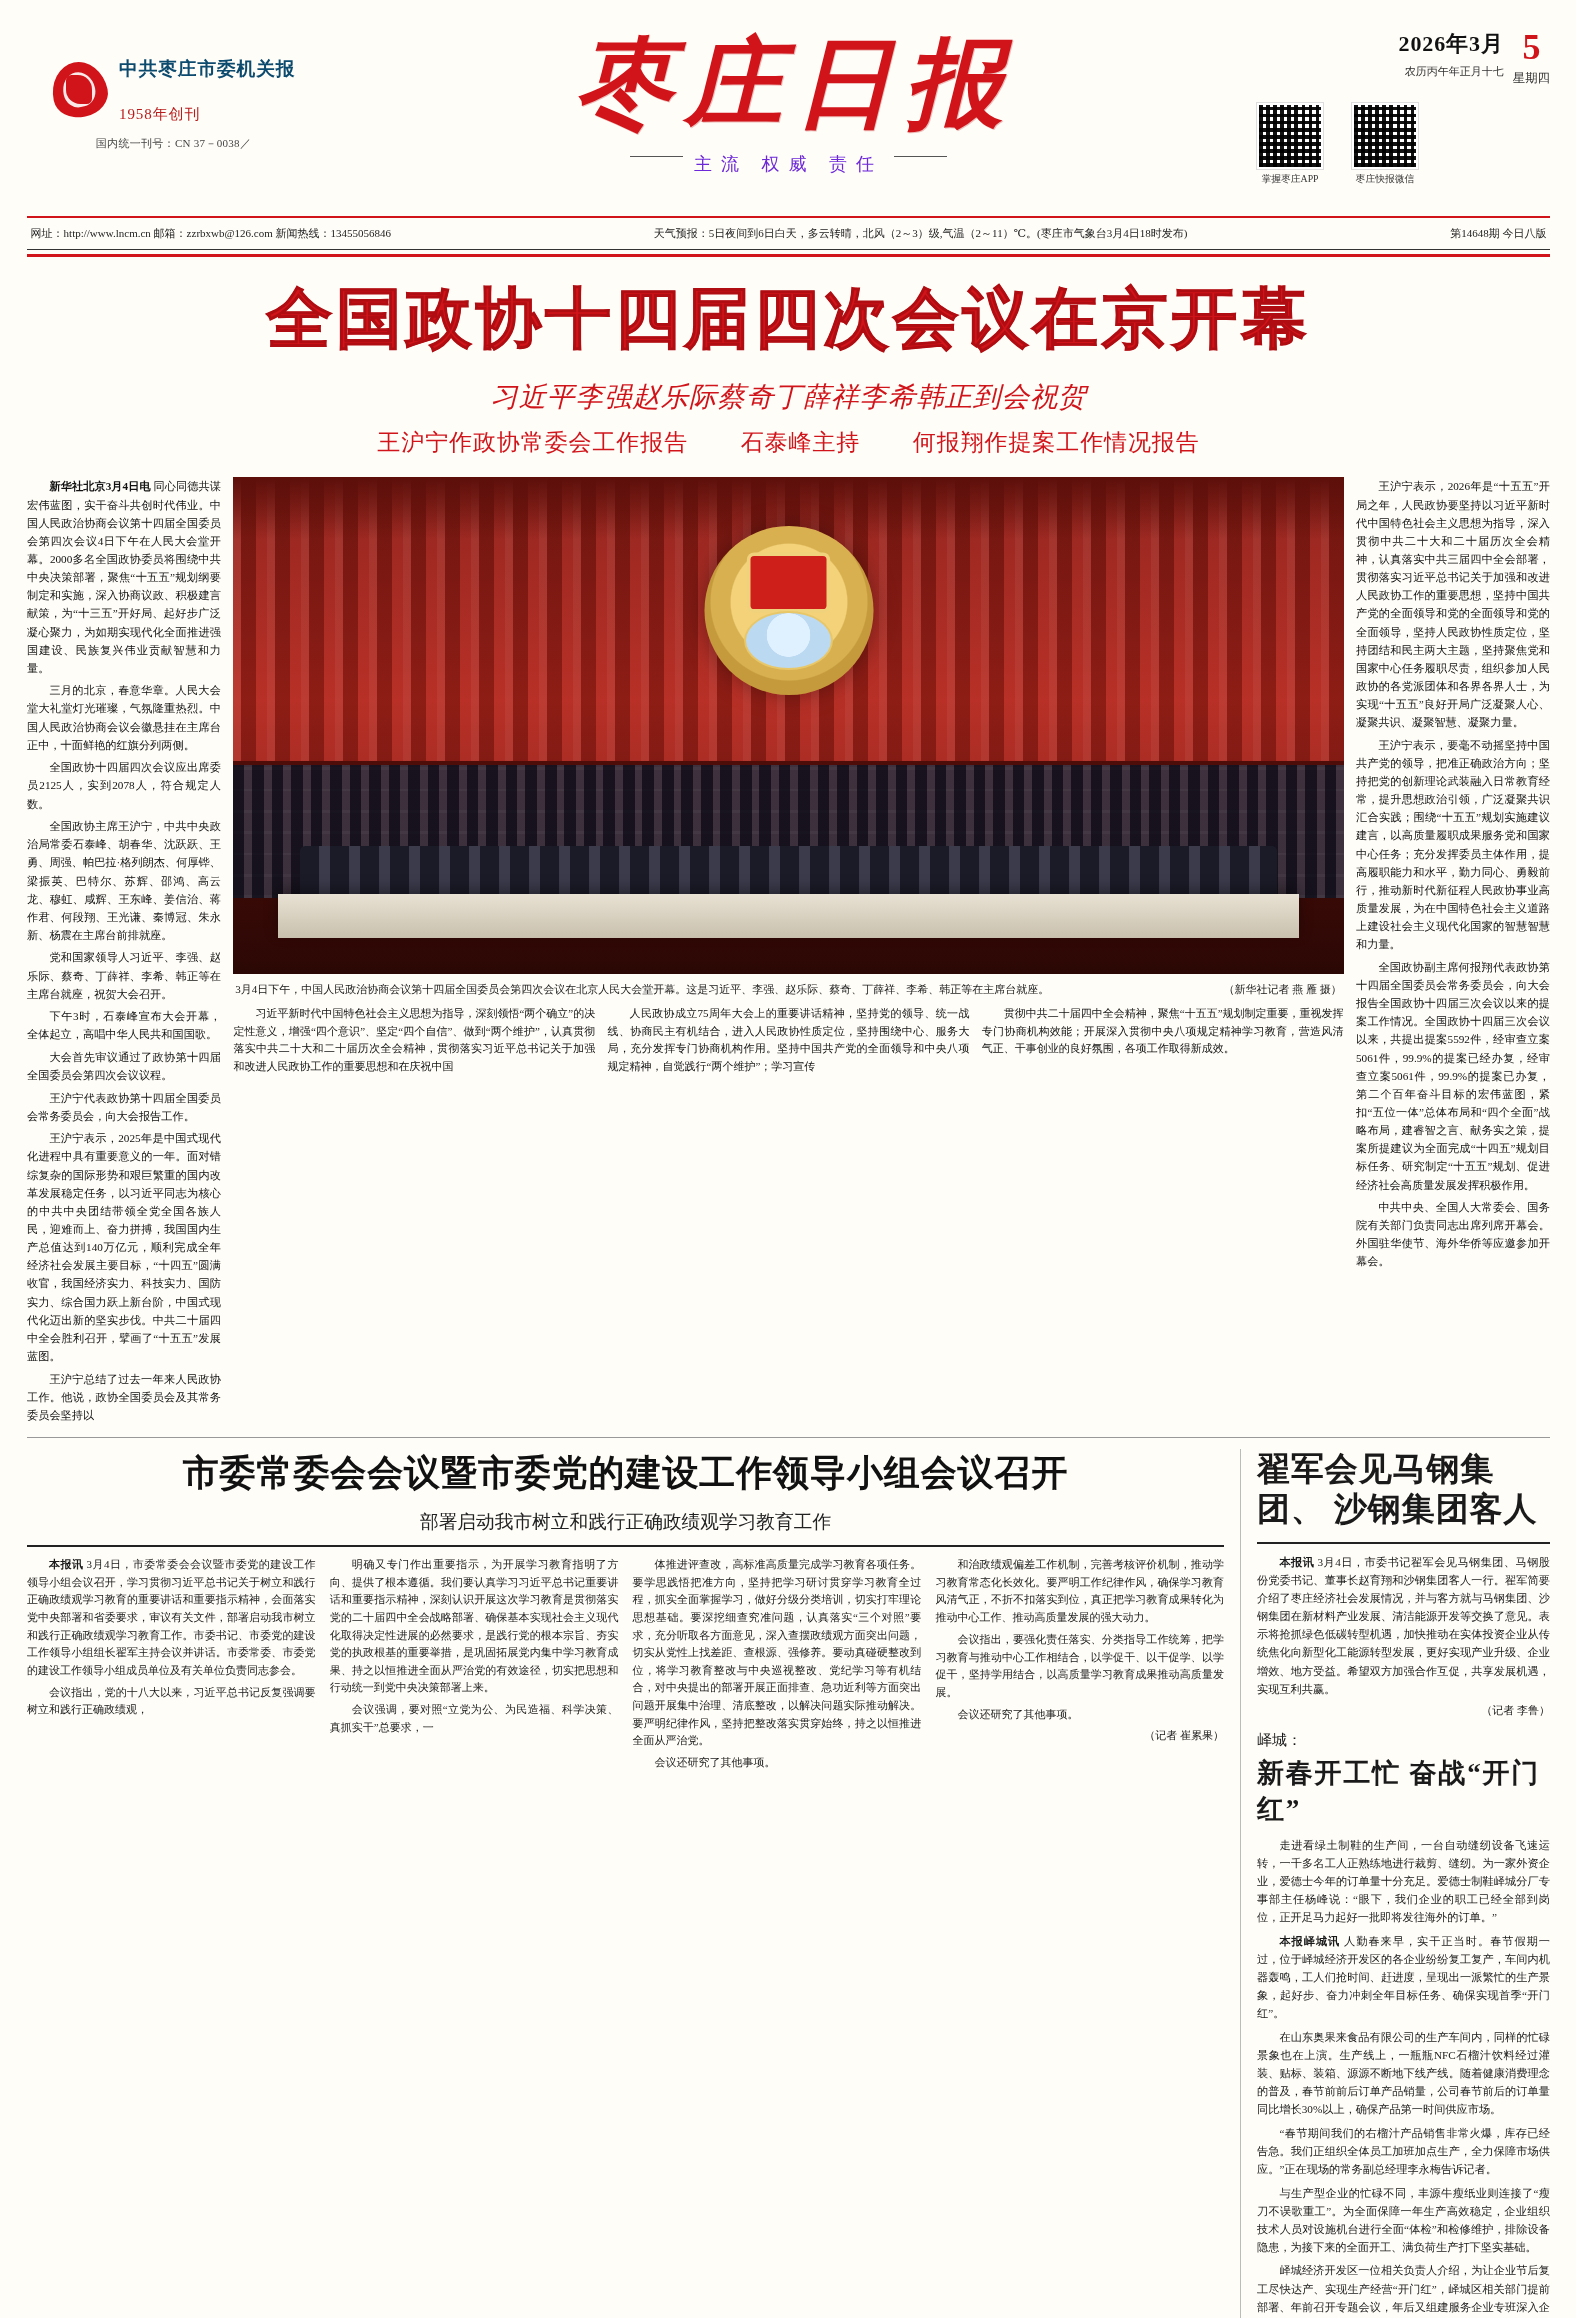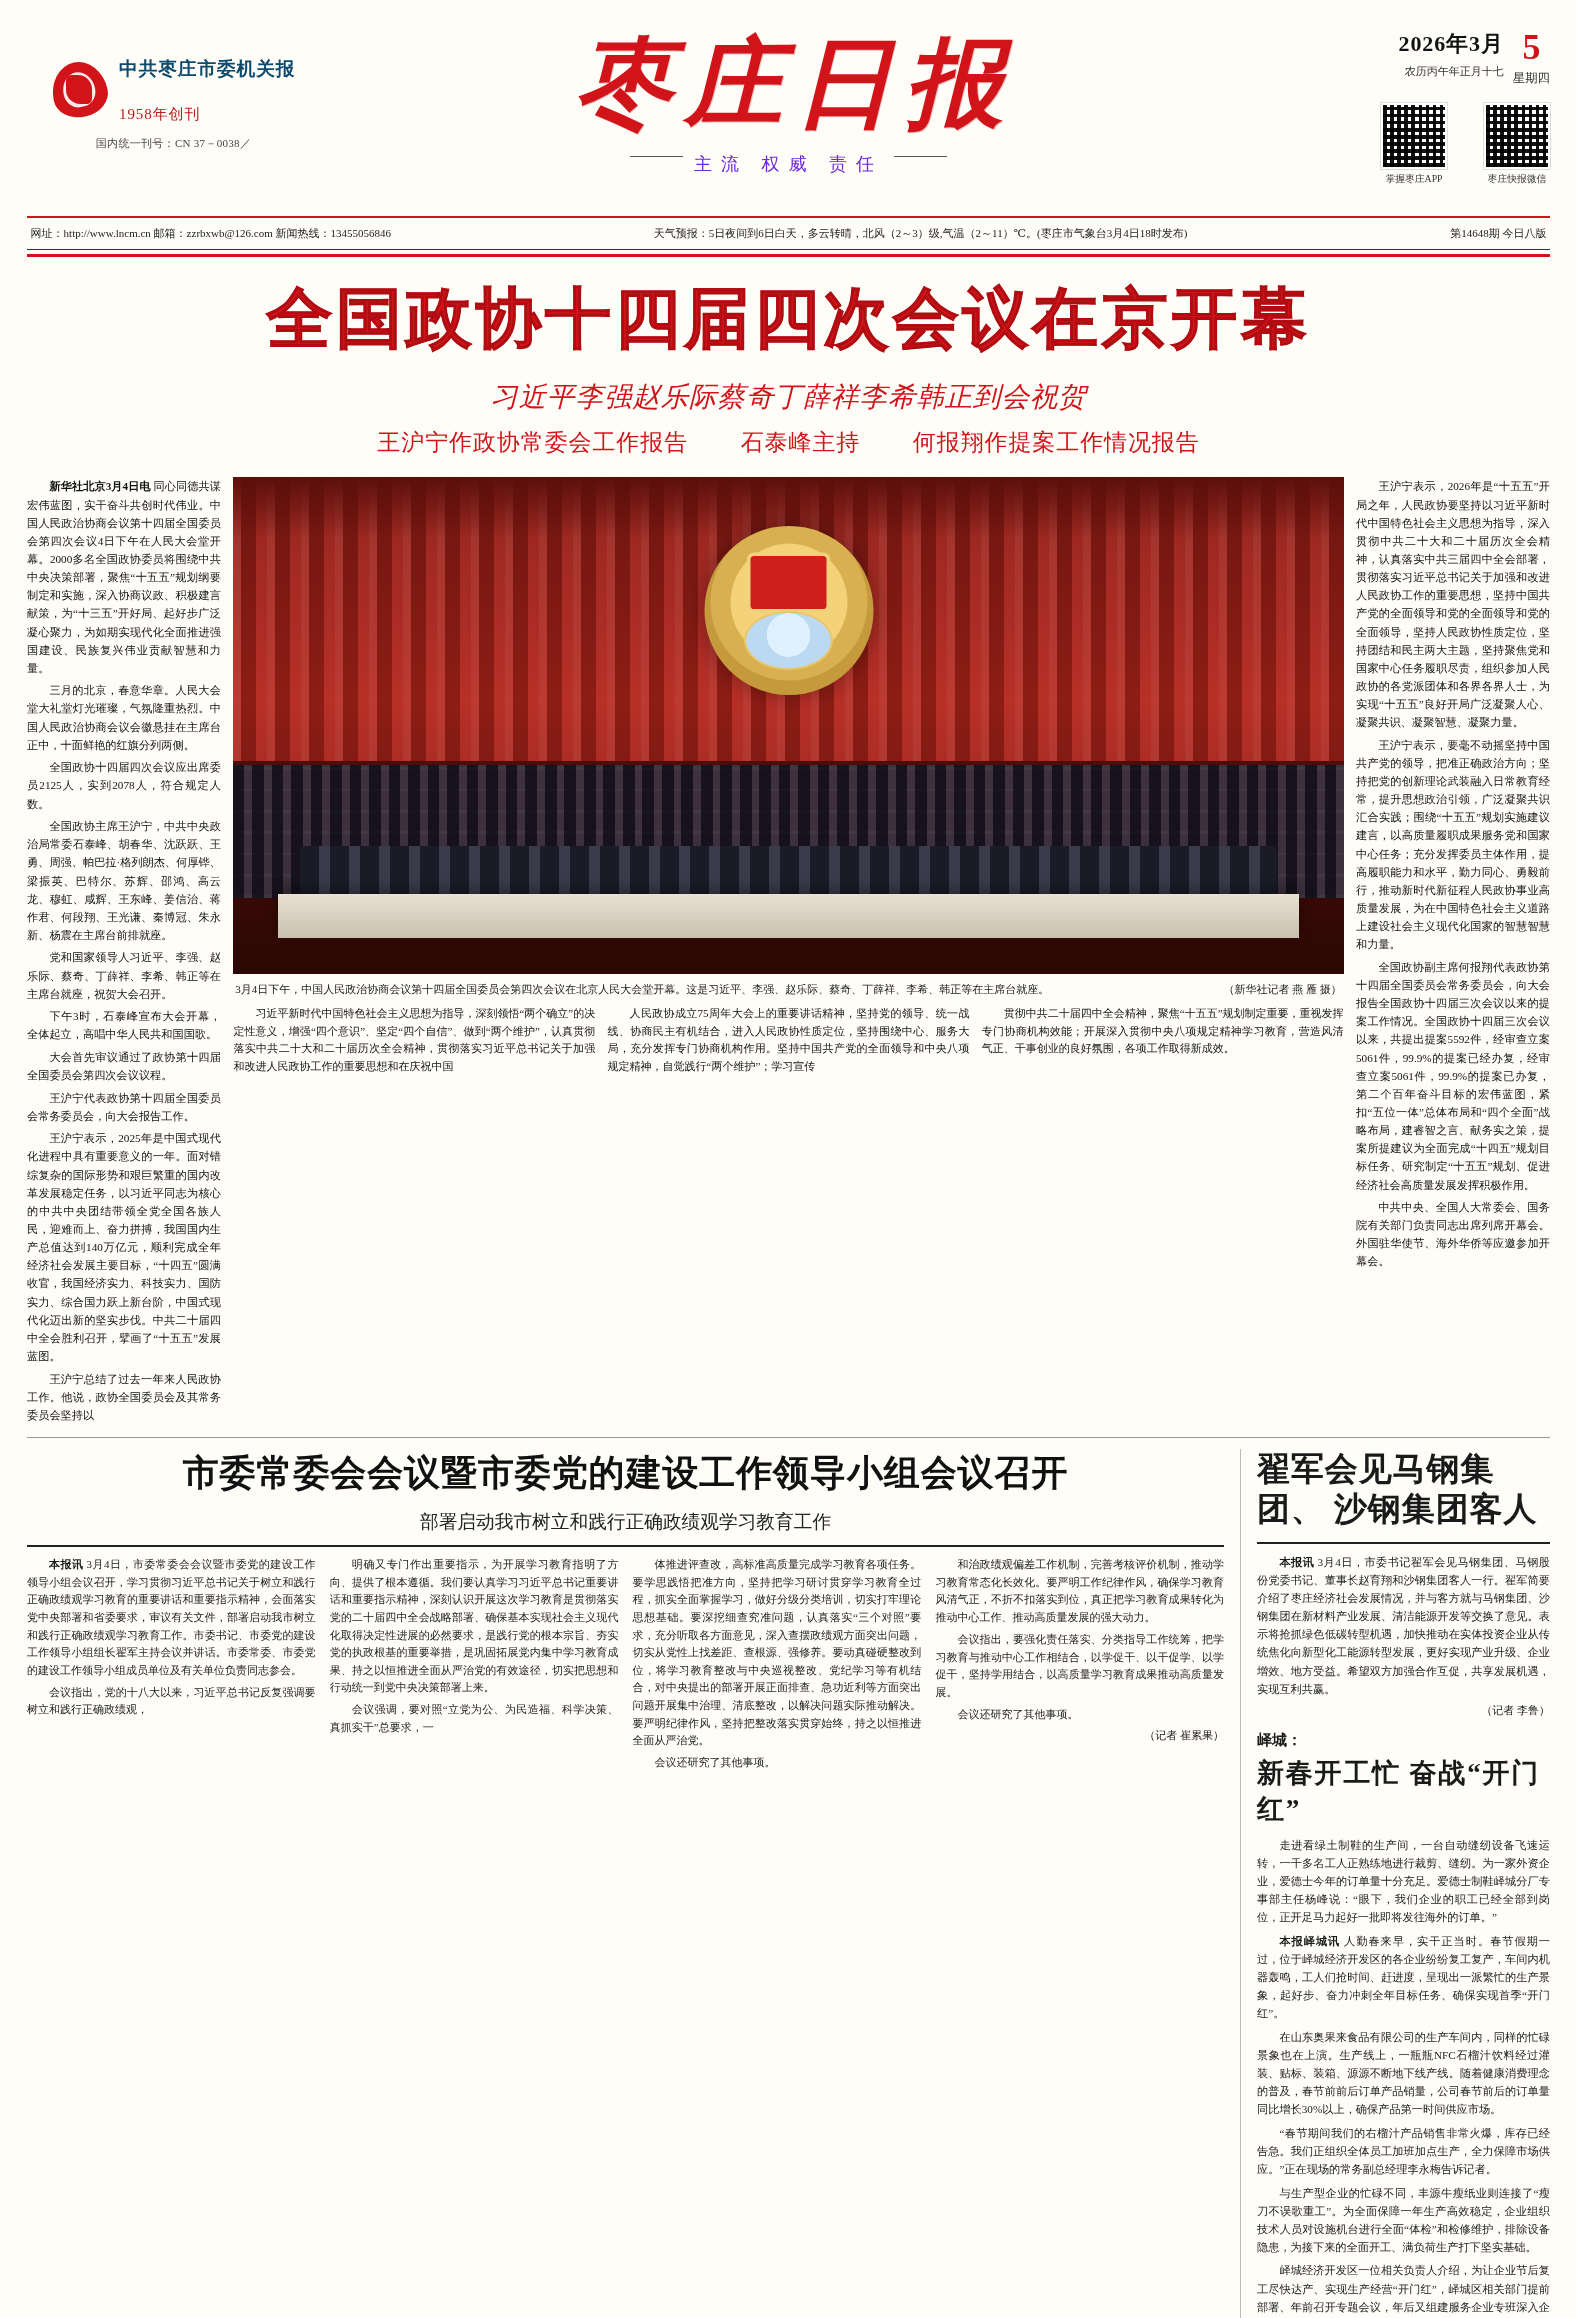--- a/index.html
+++ b/index.html
@@ -52,21 +52,21 @@
   .slogan-wrap .bar{ width:53px; height:0.9px; background:#555;}
 
   .mast-right { width:293px; padding-top:9px; }
   .date-row { display:flex; align-items:flex-start; justify-content:flex-end; gap:9px;}
   .date-main { text-align:right; }
   .date-main .y { font-size:22px; font-weight:bold; color:#111; letter-spacing:0.9px;font-family:Liberation Serif, serif;}
   .date-main .l { font-size:11px; color:#333; margin-top:5.3px; }
   .date-box { text-align:center; }
   .date-box .d { font-size:36px; color:#d1141a; font-weight:bold; line-height:1;}
   .date-box .w { font-size:12.4px; color:#333; margin-top:5.3px;}
-  .qr-row { display:flex; justify-content:flex-end; gap:37px; margin-top:16px; }
+  .qr-row { display:flex; gap:29px; margin-top:16px; }
   .qr-item { text-align:center; }
   .qr {
     width:66px; height:66px;
     background:
       repeating-linear-gradient(0deg,#111 0 3.6px,transparent 3.6px 7.1px),
       repeating-linear-gradient(90deg,#111 0 3.6px,#fff 3.6px 7.1px);
     background-blend-mode:multiply;
     border:2.7px solid #fff; outline:0.9px solid #ddd;
   }
   .qr-cap { font-size:9.8px; color:#333; margin-top:4.4px; }
@@ -164,21 +164,21 @@
   .mid-h2 { font-size:18.7px; text-align:center; margin-top:10.7px; color:#222;}
   .mid-rule { height:1.8px; background:#222; margin:10.7px 0 9px;}
   .mid-cols { display:flex; gap:14.2px; }
   .mid-cols .c { flex:1; }
   .mid-cols p { font-size:11px; line-height:1.6; text-align:justify; margin:0 0 4.4px; text-indent:2em;}
   .sig { text-align:right; font-size:11px; margin-top:3.6px;}
 
   .mid-right h2 { font-size:33px; line-height:1.22; font-weight:bold; margin:0; letter-spacing:0.9px;}
   .mid-right .rrule{height:1.8px;background:#222;margin:12.4px 0 9px;}
   .mid-right p { font-size:11.2px; line-height:1.62; text-align:justify; margin:0 0 5.3px; text-indent:2em;}
-  .mini-head { font-size:15px; font-weight:bold; margin:12.4px 0 5.3px;}
+  .mini-head { font-size:15px; font-weight:normal; margin:12.4px 0 5.3px;}
   .mini-title { font-size:27px; font-weight:bold; letter-spacing:1.8px; margin:5.3px 0 9px;}
 </style>
 </head>
 <body>
 
 <div class="page">
 
   <div class="masthead">
     <div class="mast-left">
       <div class="mast-logo-row">

